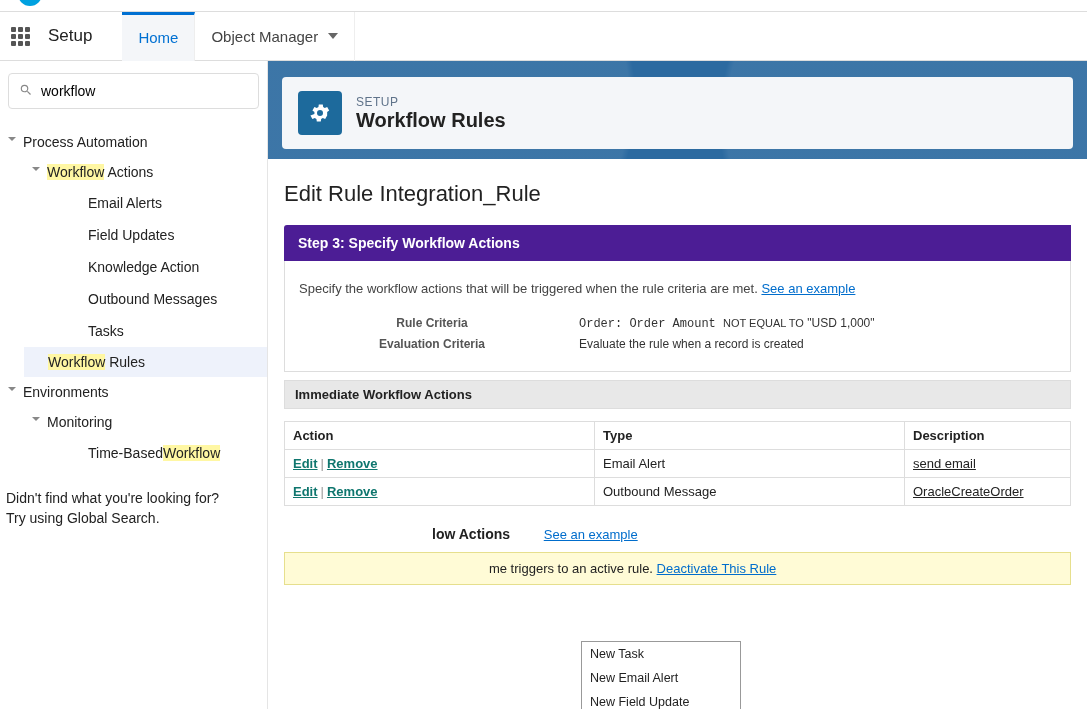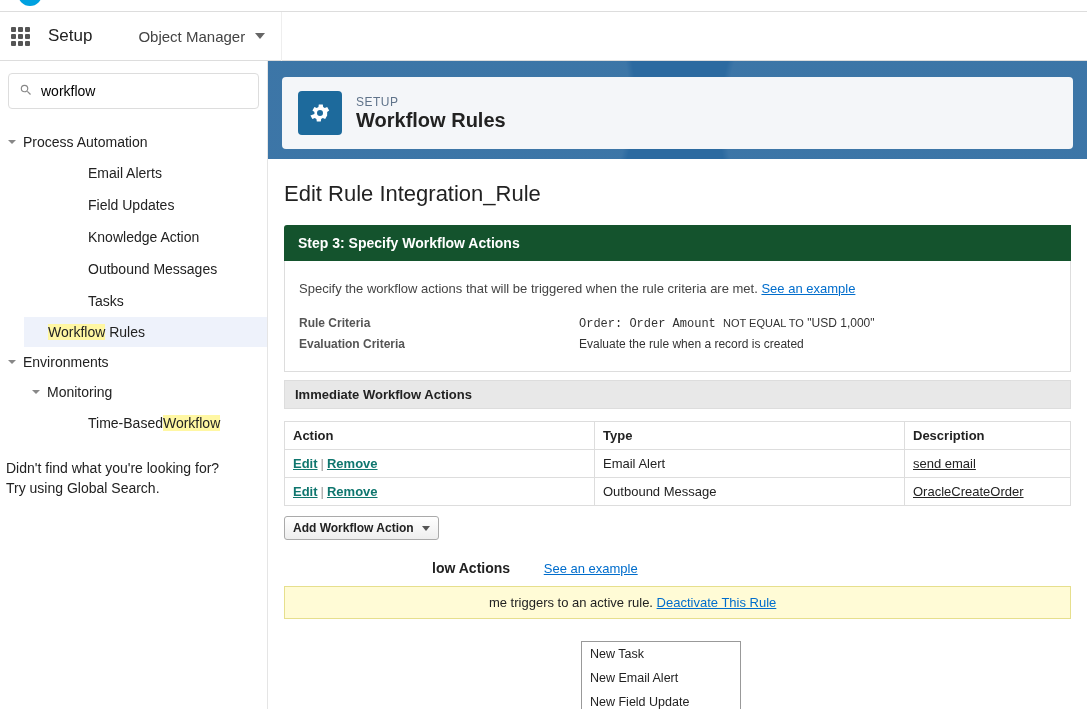--- a/index.html
+++ b/index.html
@@ -15,44 +15,44 @@
 .tab.active { border-top: 3px solid #0070d2; background: #f4f6f9; color: #0070d2; }
 .obj-tab { height: 49px; display: flex; align-items: center; padding: 0 16px; color: #444; font-size: 15px; gap: 10px; border-right: 1px solid #eee; }
 .chev { width: 0; height: 0; border-left: 5px solid transparent; border-right: 5px solid transparent; border-top: 6px solid #666; }
 .main { display: flex; height: calc(100% - 61px); }
 .sidebar { width: 268px; border-right: 1px solid #e5e5e5; padding-top: 12px; }
 .search-wrap { padding: 0 8px; }
 .search-box { display: flex; align-items: center; border: 1px solid #ddd; border-radius: 4px; height: 36px; padding: 0 10px; gap: 8px; }
 .search-icon svg { width: 14px; height: 14px; }
 .search-input { border: none; outline: none; font-size: 14px; flex: 1; }
 .tree { margin-top: 18px; }
-.tree-item { display: flex; align-items: center; padding: 7px 0 7px 6px; font-size: 14px; color: #222; cursor: pointer; gap: 5px; }
+.tree-item { display: flex; align-items: flex-start; padding: 7px 0 7px 6px; font-size: 14px; color: #222; cursor: pointer; gap: 5px; }
 .tree-item .itxt { }
 .tree-sub { padding-left: 24px; }
 .tree-leaf { display: flex; align-items: center; padding: 8px 0 8px 64px; font-size: 14px; color: #222; cursor: pointer; }
 .caret { width: 12px; display: flex; justify-content: center; }
 .caret svg { width: 10px; height: 10px; fill: #888; }
 .hl { background: #fff7a3; }
 .selected { background: #eef2fb; }
 .footer-hint { padding: 20px 6px; font-size: 14px; color: #222; line-height: 1.4; }
 .content { flex: 1; background: #fff; position: relative; }
 .blueband { background: #2c6aa0; background-image: radial-gradient(circle at 20% 40%, rgba(255,255,255,0.08) 30%, transparent 31%), radial-gradient(circle at 80% 60%, rgba(255,255,255,0.08) 30%, transparent 31%); padding: 16px 14px 10px; }
 .page-head { background: #f4f6f9; border-radius: 4px; padding: 14px 16px; display: flex; align-items: center; gap: 14px; }
 .gear-box { width: 44px; height: 44px; background: #1d6a9c; border-radius: 4px; display: flex; align-items: center; justify-content: center; }
 .gear-box svg { width: 24px; height: 24px; fill: #fff; }
 .head-txt .cap { font-size: 12px; color: #5f738a; letter-spacing: 0.5px; }
 .head-txt .ttl { font-size: 20px; font-weight: 700; color: #222; }
 .body { padding: 22px 16px 0; }
 .edit-title { font-size: 22px; font-weight: 400; color: #222; margin-bottom: 18px; }
-.step-bar { background: #14532d; color: #fff; font-size: 14px; font-weight: 600; padding: 10px 14px; border-radius: 3px 0 0 0; }
+.step-bar { background: #4c1d95; color: #fff; font-size: 14px; font-weight: 600; padding: 10px 14px; border-radius: 3px 0 0 0; }
 .step-body { border: 1px solid #ddd; border-top: none; padding: 20px 14px 14px; }
 .desc { font-size: 13px; color: #444; margin-bottom: 20px; }
 .ex-link { color: #006dcc; text-decoration: underline; cursor: pointer; }
 .crit-row { display: flex; margin-bottom: 6px; }
-.crit-label { width: 280px; text-align: left; padding-right: 14px; font-size: 12px; color: #555; font-weight: 600; }
+.crit-label { width: 280px; text-align: center; padding-right: 14px; font-size: 12px; color: #555; font-weight: 600; }
 .crit-val { font-size: 12px; color: #333; font-family: inherit; }
 .mono { font-family: "Courier New", monospace; }
 .quoted { font-family: inherit; }
 .sec-bar { background: #e8e8e8; border: 1px solid #ddd; padding: 6px 10px; font-size: 13px; font-weight: 700; margin-top: 8px; }
 .tbl { width: 100%; border-collapse: collapse; margin-top: 12px; font-size: 13px; }
 .tbl th { text-align: left; border: 1px solid #ddd; padding: 6px 8px; font-weight: 700; background: #fff; }
 .tbl td { border: 1px solid #ddd; padding: 6px 8px; }
 .lnk { color: #0f766e; text-decoration: underline; cursor: pointer; font-weight: 600; }
 .lnk2 { color: #006dcc; text-decoration: underline; cursor: pointer; }
 .btn-dd { margin-top: 10px; display: inline-flex; align-items: center; background: linear-gradient(#fff,#eee); border: 1px solid #aaa; border-radius: 3px; font-size: 12px; padding: 4px 8px; gap: 8px; cursor: pointer; font-weight: 600; }
@@ -80,20 +80,21 @@
         <div class="waffle-dot"></div>
       <div class="waffle-dot"></div>
         <div class="waffle-dot"></div>
         <div class="waffle-dot"></div>
       <div class="waffle-dot"></div>
         <div class="waffle-dot"></div>
         <div class="waffle-dot"></div>
     </div>
   </div>
   <div class="setup-label">Setup</div>
+  <div class="tab active">Home</div>
   <div class="obj-tab">
     <span>Object Manager</span>
     <span class="chev"></span>
   </div>
 </div>
 
 <div class="main">
   <div class="sidebar">
     <div class="search-wrap">
       <div class="search-box">
@@ -109,20 +110,28 @@
     <div class="tree">
       <div class="tree-item">
         <span class="caret">
             <svg viewBox="0 0 10 10">
               <path d="M1 3l4 4 4-4z"></path>
             </svg>
           </span>
         <span class="itxt">Process Automation</span>
       </div>
       <div class="tree-sub">
+        <div class="tree-item">
+          <span class="caret">
+              <svg viewBox="0 0 10 10">
+                <path d="M1 3l4 4 4-4z"></path>
+              </svg>
+            </span>
+          <span class="itxt"><span class="hl">Workflow</span><span> Actions</span></span>
+        </div>
         <div class="tree-leaf">Email Alerts</div>
         <div class="tree-leaf">Field Updates</div>
         <div class="tree-leaf">Knowledge Action</div>
         <div class="tree-leaf">Outbound Messages</div>
         <div class="tree-leaf">Tasks</div>
         <div class="tree-item selected" style="padding-left:24px">
           <span class="itxt"><span class="hl">Workflow</span><span> Rules</span></span>
         </div>
       </div>
       <div class="tree-item">
@@ -206,24 +215,20 @@
             <td><span class="desc-link">send email</span></td>
           </tr>
           <tr>
             <td><span class="lnk">Edit</span><span class="pipe">|</span><span class="lnk">Remove</span></td>
             <td>Outbound Message</td>
             <td><span class="desc-link">OracleCreateOrder</span></td>
           </tr>
         </tbody>
       </table>
 
-      <div class="btn-dd">
-        <span>Add Workflow Action</span>
-        <span class="arw"></span>
-      </div>
 
       <div class="menu" style="left:313px; top:580px;">
         <div class="menu-item">New Task</div>
         <div class="menu-item">New Email Alert</div>
         <div class="menu-item">New Field Update</div>
 
       </div>
 
       <div class="time-sec">
         <span class="time-title"><span style="visibility:hidden">Time-Dependent Work</span><span>low Actions</span></span>

